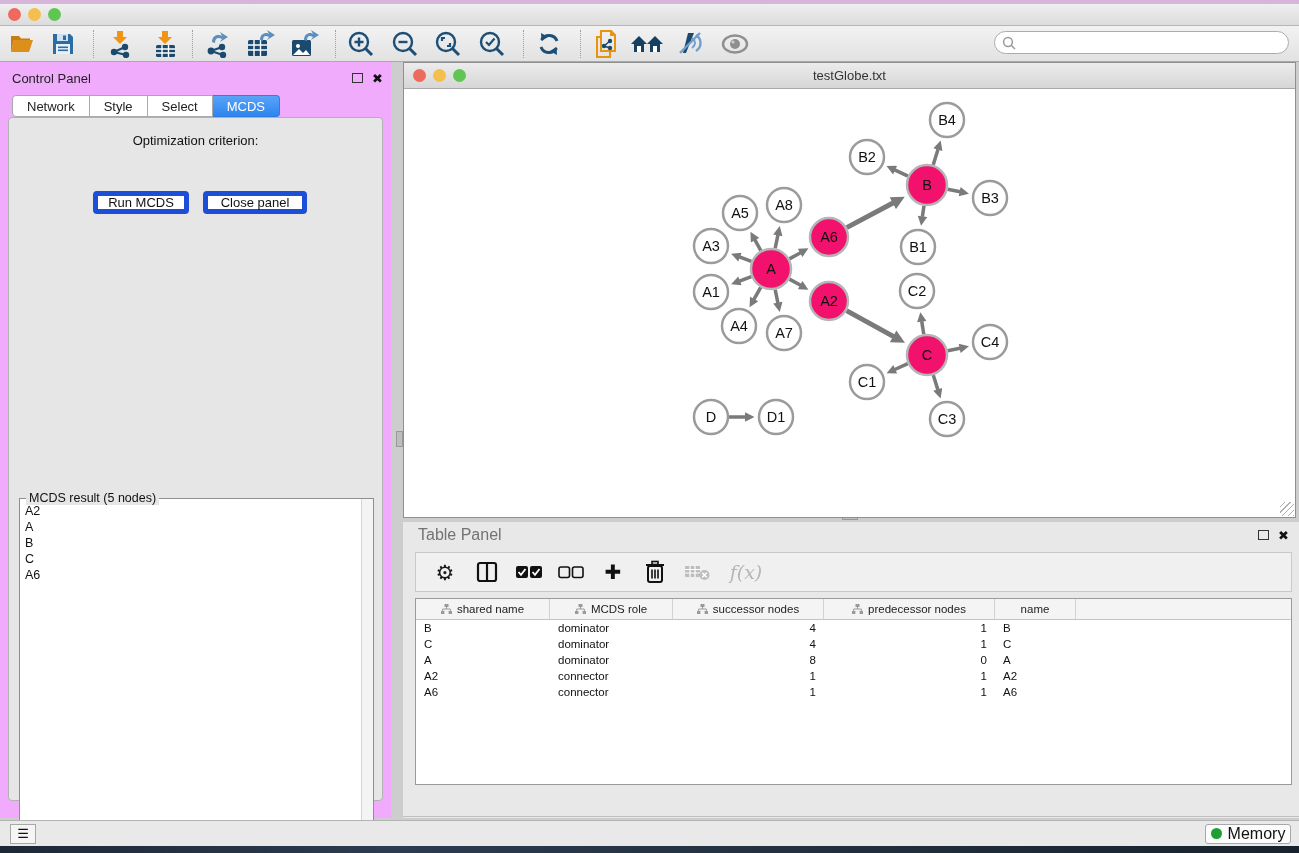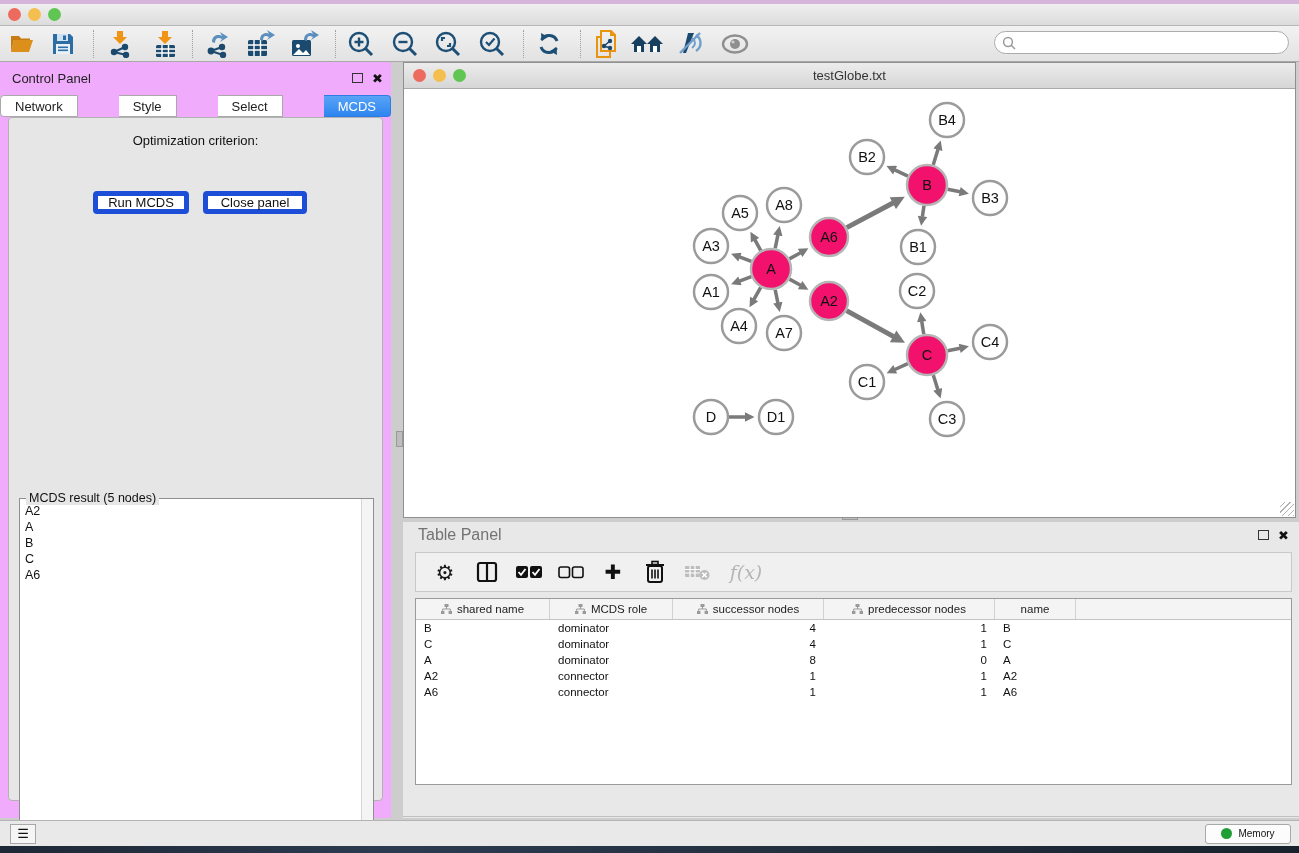--- a/index.html
+++ b/index.html
@@ -29,21 +29,21 @@
   #search-box svg { margin-right:4px; }
   #search-input { border:none; outline:none; flex:1; font-size:12px; background:transparent; height:18px; }
 
   
   #control-panel { left:0; top:62px; width:391px; height:756px; background:#f0abfc; }
   #cp-header { position:absolute; left:0; top:4px; width:100%; height:24px; display:flex; align-items:center; }
   #cp-title { margin-left:12px; font-size:13px; color:#222; }
   .panel-ctl { display:flex; align-items:center; }
   .float-icon { width:11px; height:10px; border:1.5px solid #333; background:transparent; }
   .close-icon { font-size:13px; font-weight:bold; color:#111; line-height:1; }
-  #cp-tabs { position:absolute; left:0; top:33px; width:100%; display:flex; justify-content:space-between; }
+  #cp-tabs { position:absolute; left:12px; top:33px; width:100%; display:flex; justify-content:flex-start; }
   .seg-tab { height:22px; padding:0 14px; background:#fff; border:1px solid #a9a9a9;
     border-left:none; font-size:13px; color:#222; display:flex; align-items:center; }
   .seg-tab:first-child { border-left:1px solid #a9a9a9; border-radius:4px 0 0 4px; }
   .seg-tab:last-child { border-radius:0 4px 4px 0; }
   .seg-tab.active { background:linear-gradient(#59a3f7,#2e85f0); border-color:#2e7de0; color:#fff; }
   #cp-body { position:absolute; left:8px; top:55px; width:375px; height:684px;
     border:1px solid #b2b2b2; border-radius:4px; background:#e6e6e6; }
   #opt-label { position:absolute; left:0; top:15px; width:100%; text-align:center; font-size:13px; color:#111; }
   #criterion-select { position:absolute; left:35px; top:38px; width:305px; height:23px;
     background:#fff; border:1px solid #ababab; border-radius:4px;
@@ -106,21 +106,21 @@
   #tp-bottom-line { position:absolute; left:0; top:294px; width:100%; border-top:1px solid #c0c0c0; }
 
   
   #status-bar { left:0; top:820px; width:1299px; height:26px; background:#e9e9e9;
     border-top:1px solid #b4b4b4; display:flex; align-items:center; }
   #list-btn { margin-left:10px; width:26px; height:20px; background:#f5f5f5;
     border:1px solid #a8a8a8; display:flex; align-items:center; justify-content:center;
     font-size:13px; color:#111; }
   #memory-btn { position:absolute; right:8px; width:86px; height:20px; background:#fcfcfc;
     border:1px solid #a8a8a8; border-radius:3px; display:flex; align-items:center; justify-content:center;
-    gap:6px; font-size:10px; color:#111; }
+    gap:6px; font-size:16px; color:#111; }
   #memory-dot { width:11px; height:11px; border-radius:50%; background:#1e9e35; }
   #desktop-strip { left:0; top:846px; width:1299px; height:7px;
     background:linear-gradient(90deg,#1d2836,#2c3b50 30%,#22303f 60%,#18222e); }
 </style>
 </head>
 <body>
 
 <div id="top-strip" class="abs"></div>
 <div id="titlebar" class="abs">
   <div class="lights">

